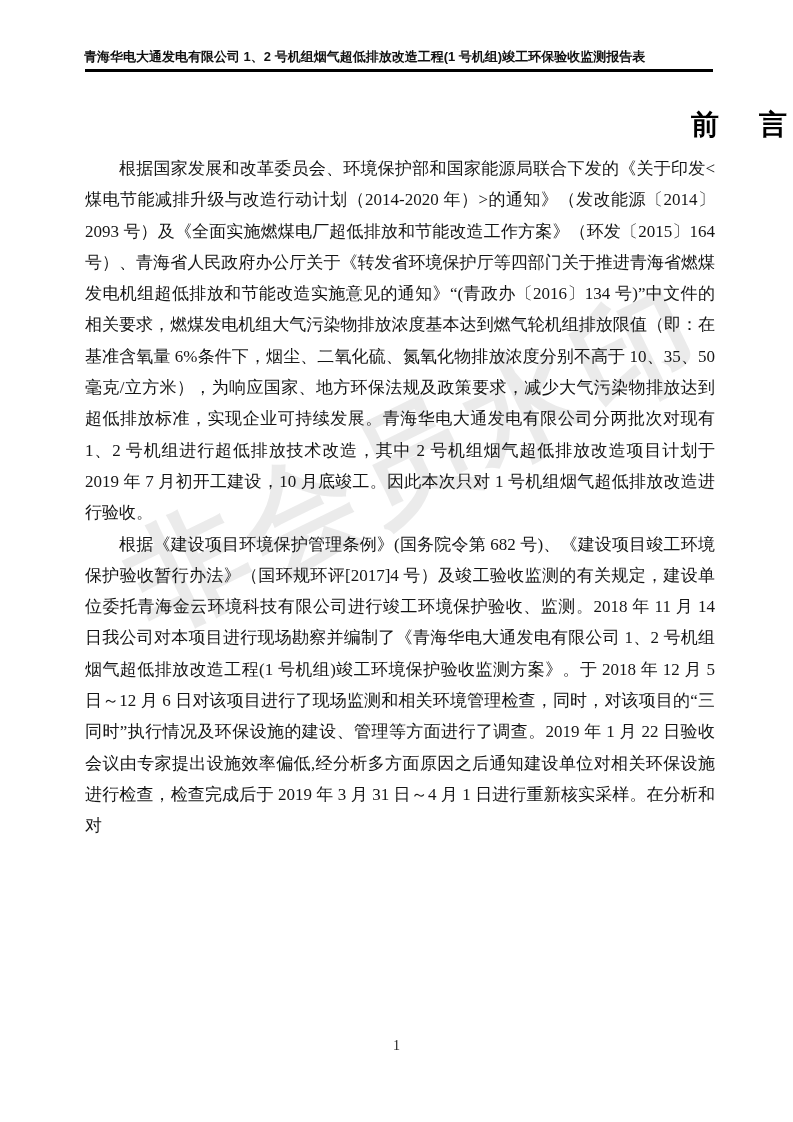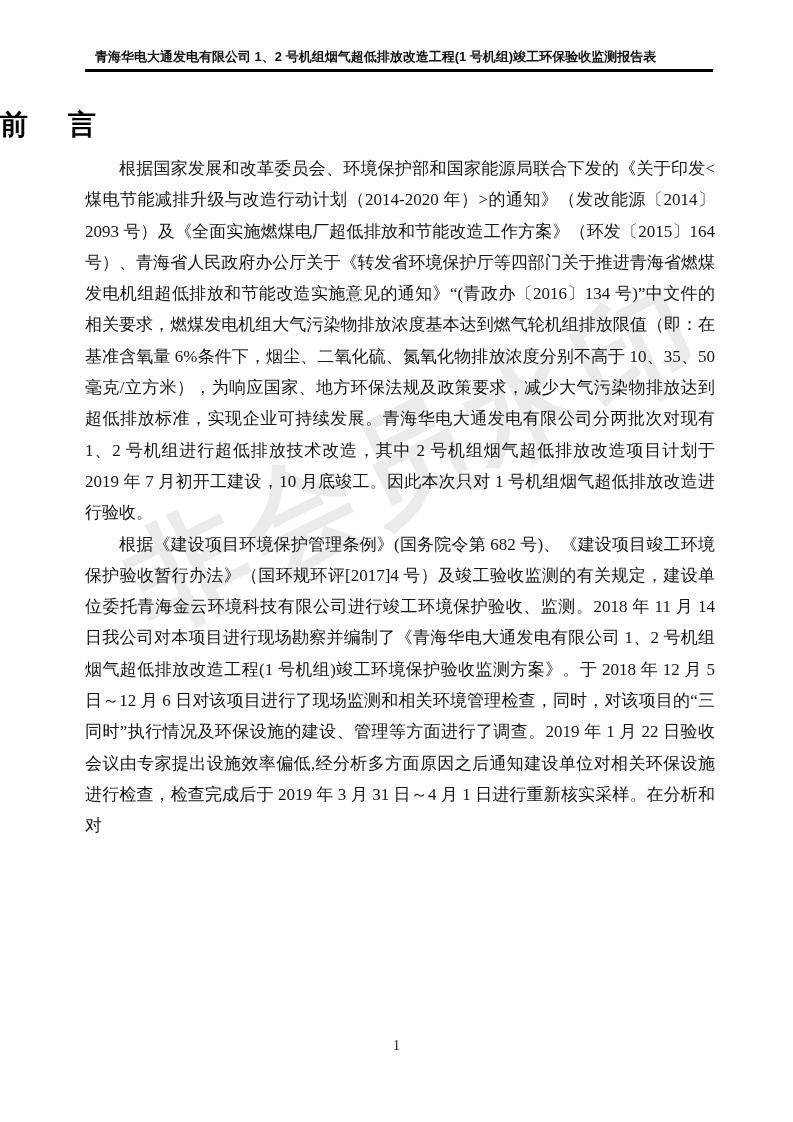--- a/index.html
+++ b/index.html
@@ -9,42 +9,42 @@
     height: 1122px;
     margin: 0 auto;
     background: #ffffff;
     overflow: hidden;
     font-family: "Liberation Serif", "DejaVu Serif", serif;
     color: #1a1a1a;
   }
   .header-line {
     position: absolute;
     top: 48px;
-    left: 95px;
+    left: 84px;
     right: 55px;
     font-size: 13px;
     font-weight: bold;
     color: #111;
     white-space: nowrap;
     overflow: hidden;
     font-family: "Liberation Sans", "DejaVu Sans", sans-serif;
   }
   .header-rule {
     position: absolute;
     top: 69px;
     left: 85px;
     width: 628px;
     border-top: 3px solid #000;
   }
   .doc-title {
     position: absolute;
     top: 106px;
     left: 0;
     width: 100%;
-    text-align: left;
+    text-align: right;
     font-size: 28px;
     font-weight: bold;
     letter-spacing: 6px;
     color: #000;
     margin: 0;
     font-family: "Liberation Sans", "DejaVu Sans", sans-serif;
   }
   .body-text {
     position: absolute;
     top: 153px;

